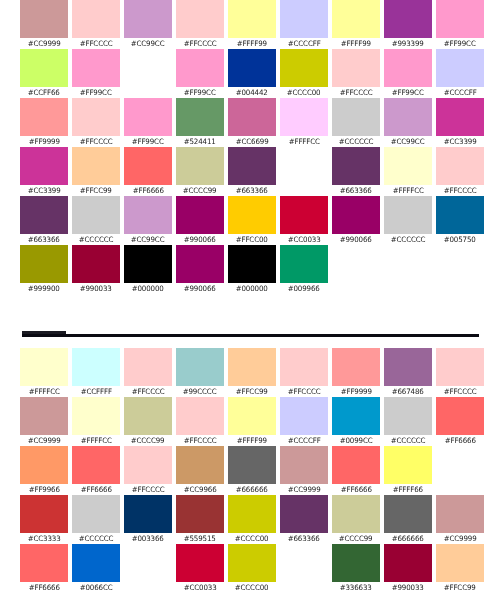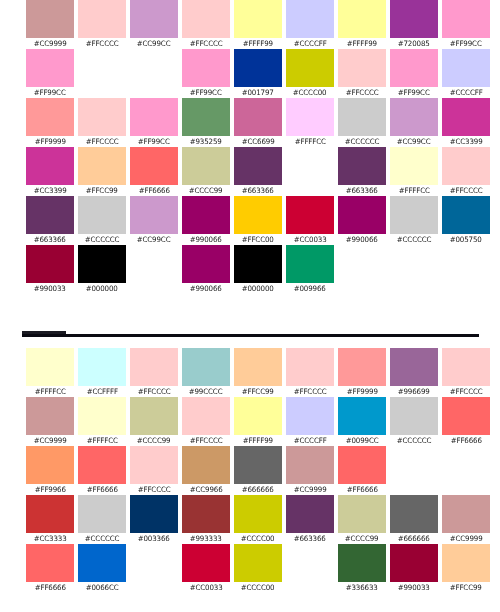--- a/index.html
+++ b/index.html
@@ -23,21 +23,21 @@
     height: 612px;
   }
 
   .half {
     position: absolute;
     left: 0;
     width: 500px;
     display: flex;
     justify-content: space-between;
     box-sizing: border-box;
-    padding: 0 24px;
+    padding: 0 18px;
   }
   .half-top { top: 0; }
   .half-bottom { top: 348px; }
 
   .divider {
     position: absolute;
     left: 22px;
     top: 334px;
     width: 457px;
     height: 3px;
@@ -101,20 +101,24 @@
             <span class="chip" style="background: rgb(255, 204, 204);"></span>
             <span class="chip-label">#FFCCCC</span>
           </div>
           <div class="cell">
             <span class="chip" style="background: rgb(204, 153, 204);"></span>
             <span class="chip-label">#CC99CC</span>
           </div>
         </div>
         <div class="swatch-row">
           <div class="cell">
+            <span class="chip" style="background: rgb(204, 255, 102);"></span>
+            <span class="chip-label">#CCFF66</span>
+          </div>
+          <div class="cell">
             <span class="chip" style="background: rgb(255, 153, 204);"></span>
             <span class="chip-label">#FF99CC</span>
           </div>
         </div>
         <div class="swatch-row">
           <div class="cell">
             <span class="chip" style="background: rgb(255, 153, 153);"></span>
             <span class="chip-label">#FF9999</span>
           </div>
           <div class="cell">
@@ -149,20 +153,24 @@
             <span class="chip" style="background: rgb(204, 204, 204);"></span>
             <span class="chip-label">#CCCCCC</span>
           </div>
           <div class="cell">
             <span class="chip" style="background: rgb(204, 153, 204);"></span>
             <span class="chip-label">#CC99CC</span>
           </div>
         </div>
         <div class="swatch-row">
           <div class="cell">
+            <span class="chip" style="background: rgb(153, 153, 0);"></span>
+            <span class="chip-label">#999900</span>
+          </div>
+          <div class="cell">
             <span class="chip" style="background: rgb(153, 0, 51);"></span>
             <span class="chip-label">#990033</span>
           </div>
           <div class="cell">
             <span class="chip" style="background: rgb(0, 0, 0);"></span>
             <span class="chip-label">#000000</span>
           </div>
         </div>
       </div>
       <div class="palette">
@@ -180,31 +188,31 @@
             <span class="chip-label">#CCCCFF</span>
           </div>
         </div>
         <div class="swatch-row">
           <div class="cell">
             <span class="chip" style="background: rgb(255, 153, 204);"></span>
             <span class="chip-label">#FF99CC</span>
           </div>
           <div class="cell">
             <span class="chip" style="background: rgb(0, 51, 153);"></span>
-            <span class="chip-label">#001797</span>
+            <span class="chip-label">#004442</span>
           </div>
           <div class="cell">
             <span class="chip" style="background: rgb(204, 204, 0);"></span>
             <span class="chip-label">#CCCC00</span>
           </div>
         </div>
         <div class="swatch-row">
           <div class="cell">
             <span class="chip" style="background: rgb(102, 153, 102);"></span>
-            <span class="chip-label">#935259</span>
+            <span class="chip-label">#524411</span>
           </div>
           <div class="cell">
             <span class="chip" style="background: rgb(204, 102, 153);"></span>
             <span class="chip-label">#CC6699</span>
           </div>
           <div class="cell">
             <span class="chip" style="background: rgb(255, 204, 255);"></span>
             <span class="chip-label">#FFFFCC</span>
           </div>
         </div>
@@ -248,21 +256,21 @@
         </div>
       </div>
       <div class="palette">
         <div class="swatch-row">
           <div class="cell">
             <span class="chip" style="background: rgb(255, 255, 153);"></span>
             <span class="chip-label">#FFFF99</span>
           </div>
           <div class="cell">
             <span class="chip" style="background: rgb(153, 51, 153);"></span>
-            <span class="chip-label">#720085</span>
+            <span class="chip-label">#993399</span>
           </div>
           <div class="cell">
             <span class="chip" style="background: rgb(255, 153, 204);"></span>
             <span class="chip-label">#FF99CC</span>
           </div>
         </div>
         <div class="swatch-row">
           <div class="cell">
             <span class="chip" style="background: rgb(255, 204, 204);"></span>
             <span class="chip-label">#FFCCCC</span>
@@ -432,21 +440,21 @@
             <span class="chip-label">#666666</span>
           </div>
           <div class="cell">
             <span class="chip" style="background: rgb(204, 153, 153);"></span>
             <span class="chip-label">#CC9999</span>
           </div>
         </div>
         <div class="swatch-row">
           <div class="cell">
             <span class="chip" style="background: rgb(153, 51, 51);"></span>
-            <span class="chip-label">#993333</span>
+            <span class="chip-label">#559515</span>
           </div>
           <div class="cell">
             <span class="chip" style="background: rgb(204, 204, 0);"></span>
             <span class="chip-label">#CCCC00</span>
           </div>
           <div class="cell">
             <span class="chip" style="background: rgb(102, 51, 102);"></span>
             <span class="chip-label">#663366</span>
           </div>
         </div>
@@ -462,21 +470,21 @@
         </div>
       </div>
       <div class="palette">
         <div class="swatch-row">
           <div class="cell">
             <span class="chip" style="background: rgb(255, 153, 153);"></span>
             <span class="chip-label">#FF9999</span>
           </div>
           <div class="cell">
             <span class="chip" style="background: rgb(153, 102, 153);"></span>
-            <span class="chip-label">#996699</span>
+            <span class="chip-label">#667486</span>
           </div>
           <div class="cell">
             <span class="chip" style="background: rgb(255, 204, 204);"></span>
             <span class="chip-label">#FFCCCC</span>
           </div>
         </div>
         <div class="swatch-row">
           <div class="cell">
             <span class="chip" style="background: rgb(0, 153, 204);"></span>
             <span class="chip-label">#0099CC</span>
@@ -488,20 +496,24 @@
           <div class="cell">
             <span class="chip" style="background: rgb(255, 102, 102);"></span>
             <span class="chip-label">#FF6666</span>
           </div>
         </div>
         <div class="swatch-row">
           <div class="cell">
             <span class="chip" style="background: rgb(255, 102, 102);"></span>
             <span class="chip-label">#FF6666</span>
           </div>
+          <div class="cell">
+            <span class="chip" style="background: rgb(255, 255, 102);"></span>
+            <span class="chip-label">#FFFF66</span>
+          </div>
         </div>
         <div class="swatch-row">
           <div class="cell">
             <span class="chip" style="background: rgb(204, 204, 153);"></span>
             <span class="chip-label">#CCCC99</span>
           </div>
           <div class="cell">
             <span class="chip" style="background: rgb(102, 102, 102);"></span>
             <span class="chip-label">#666666</span>
           </div>

